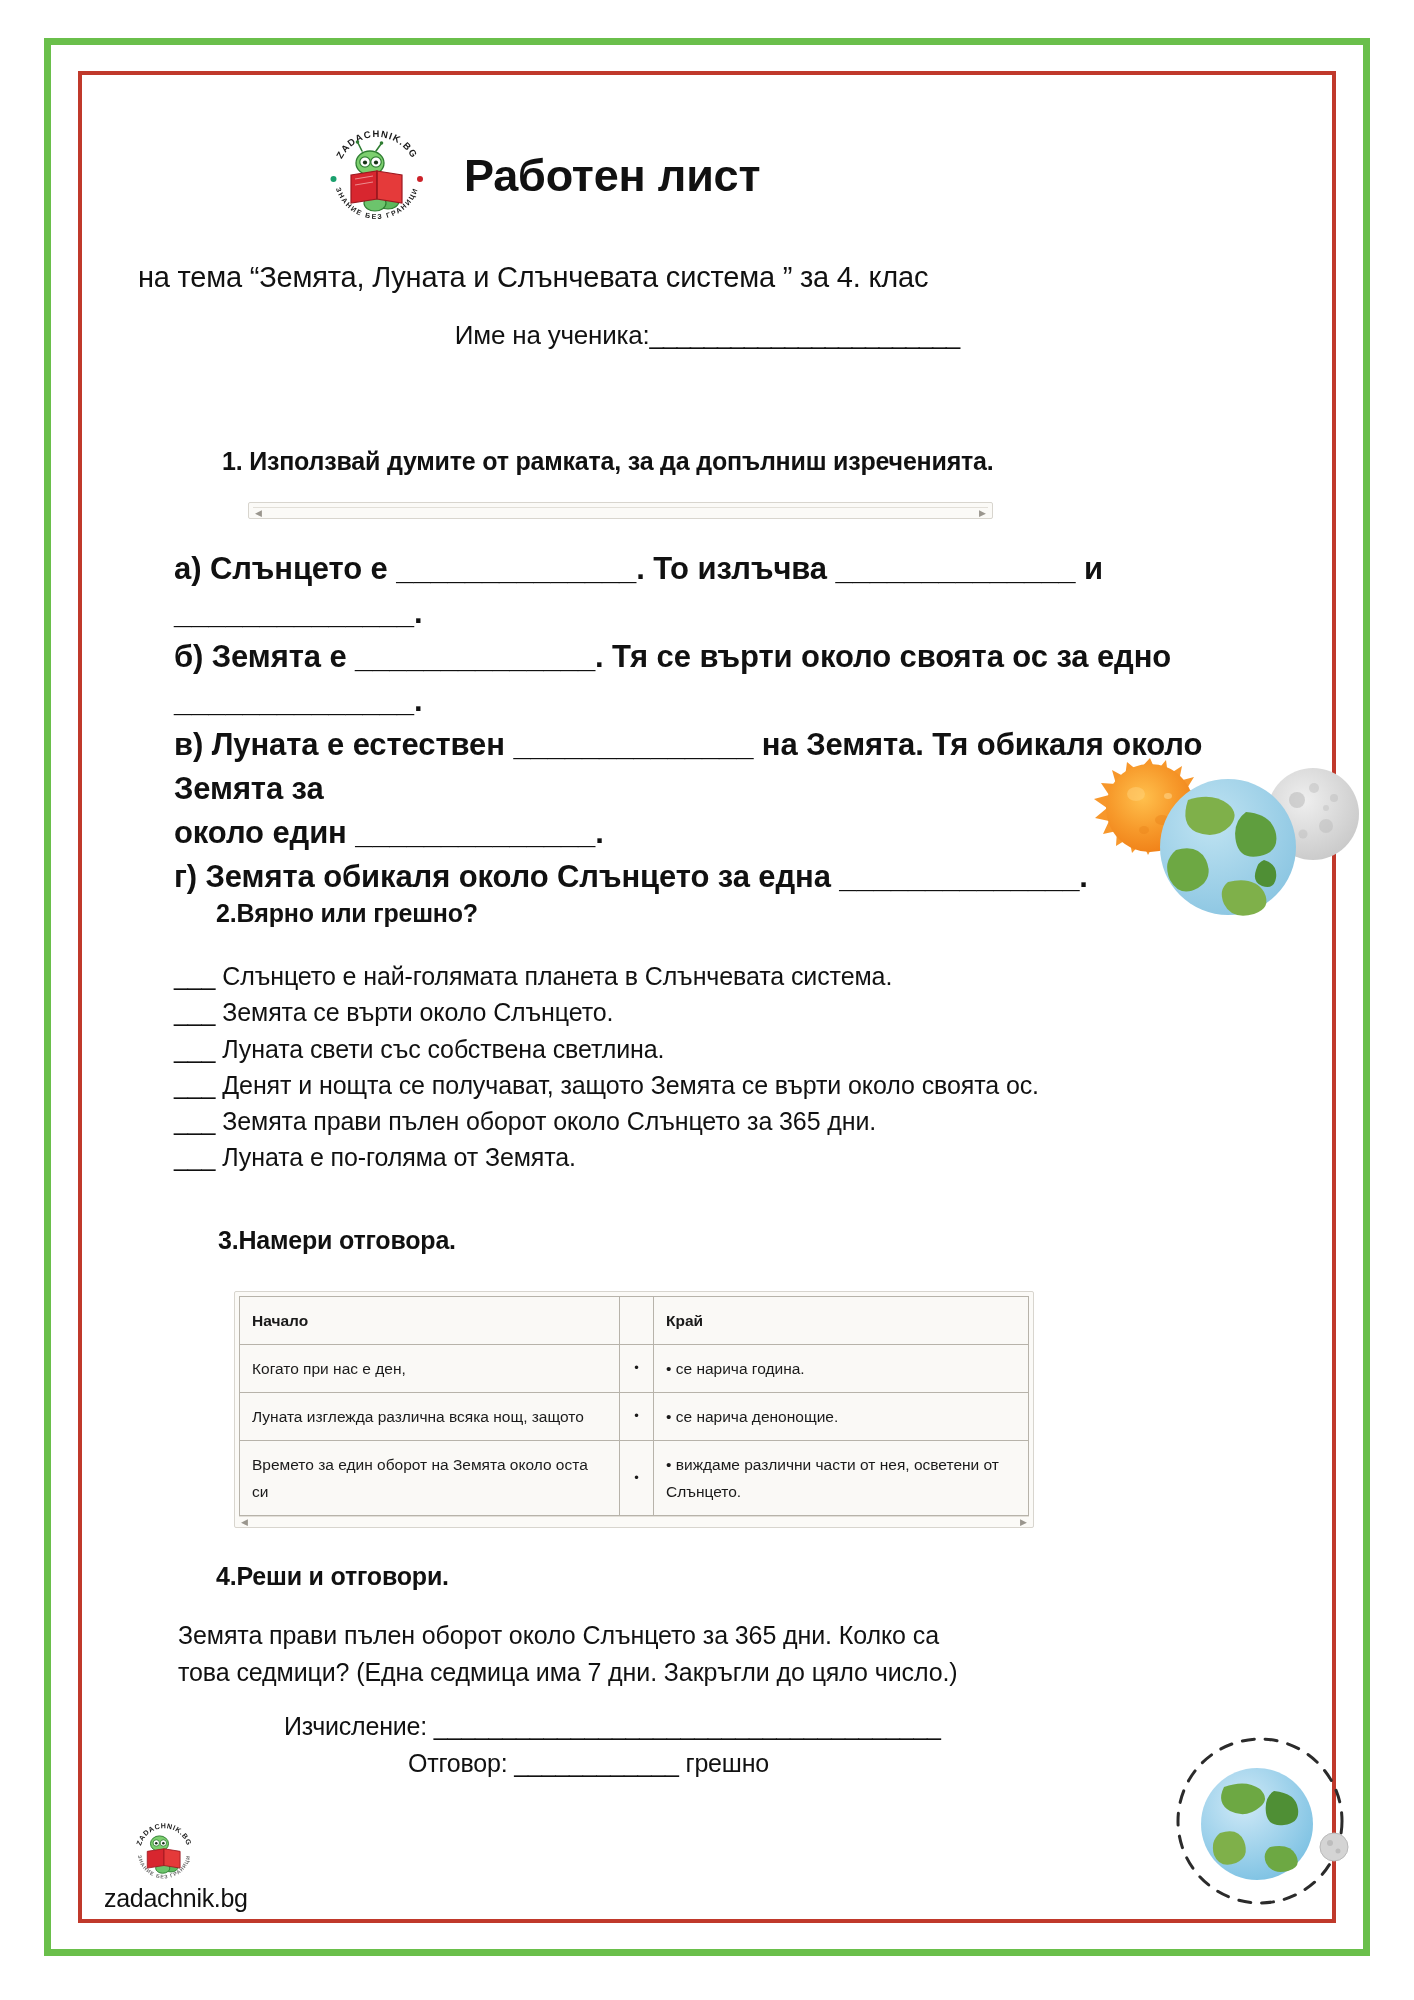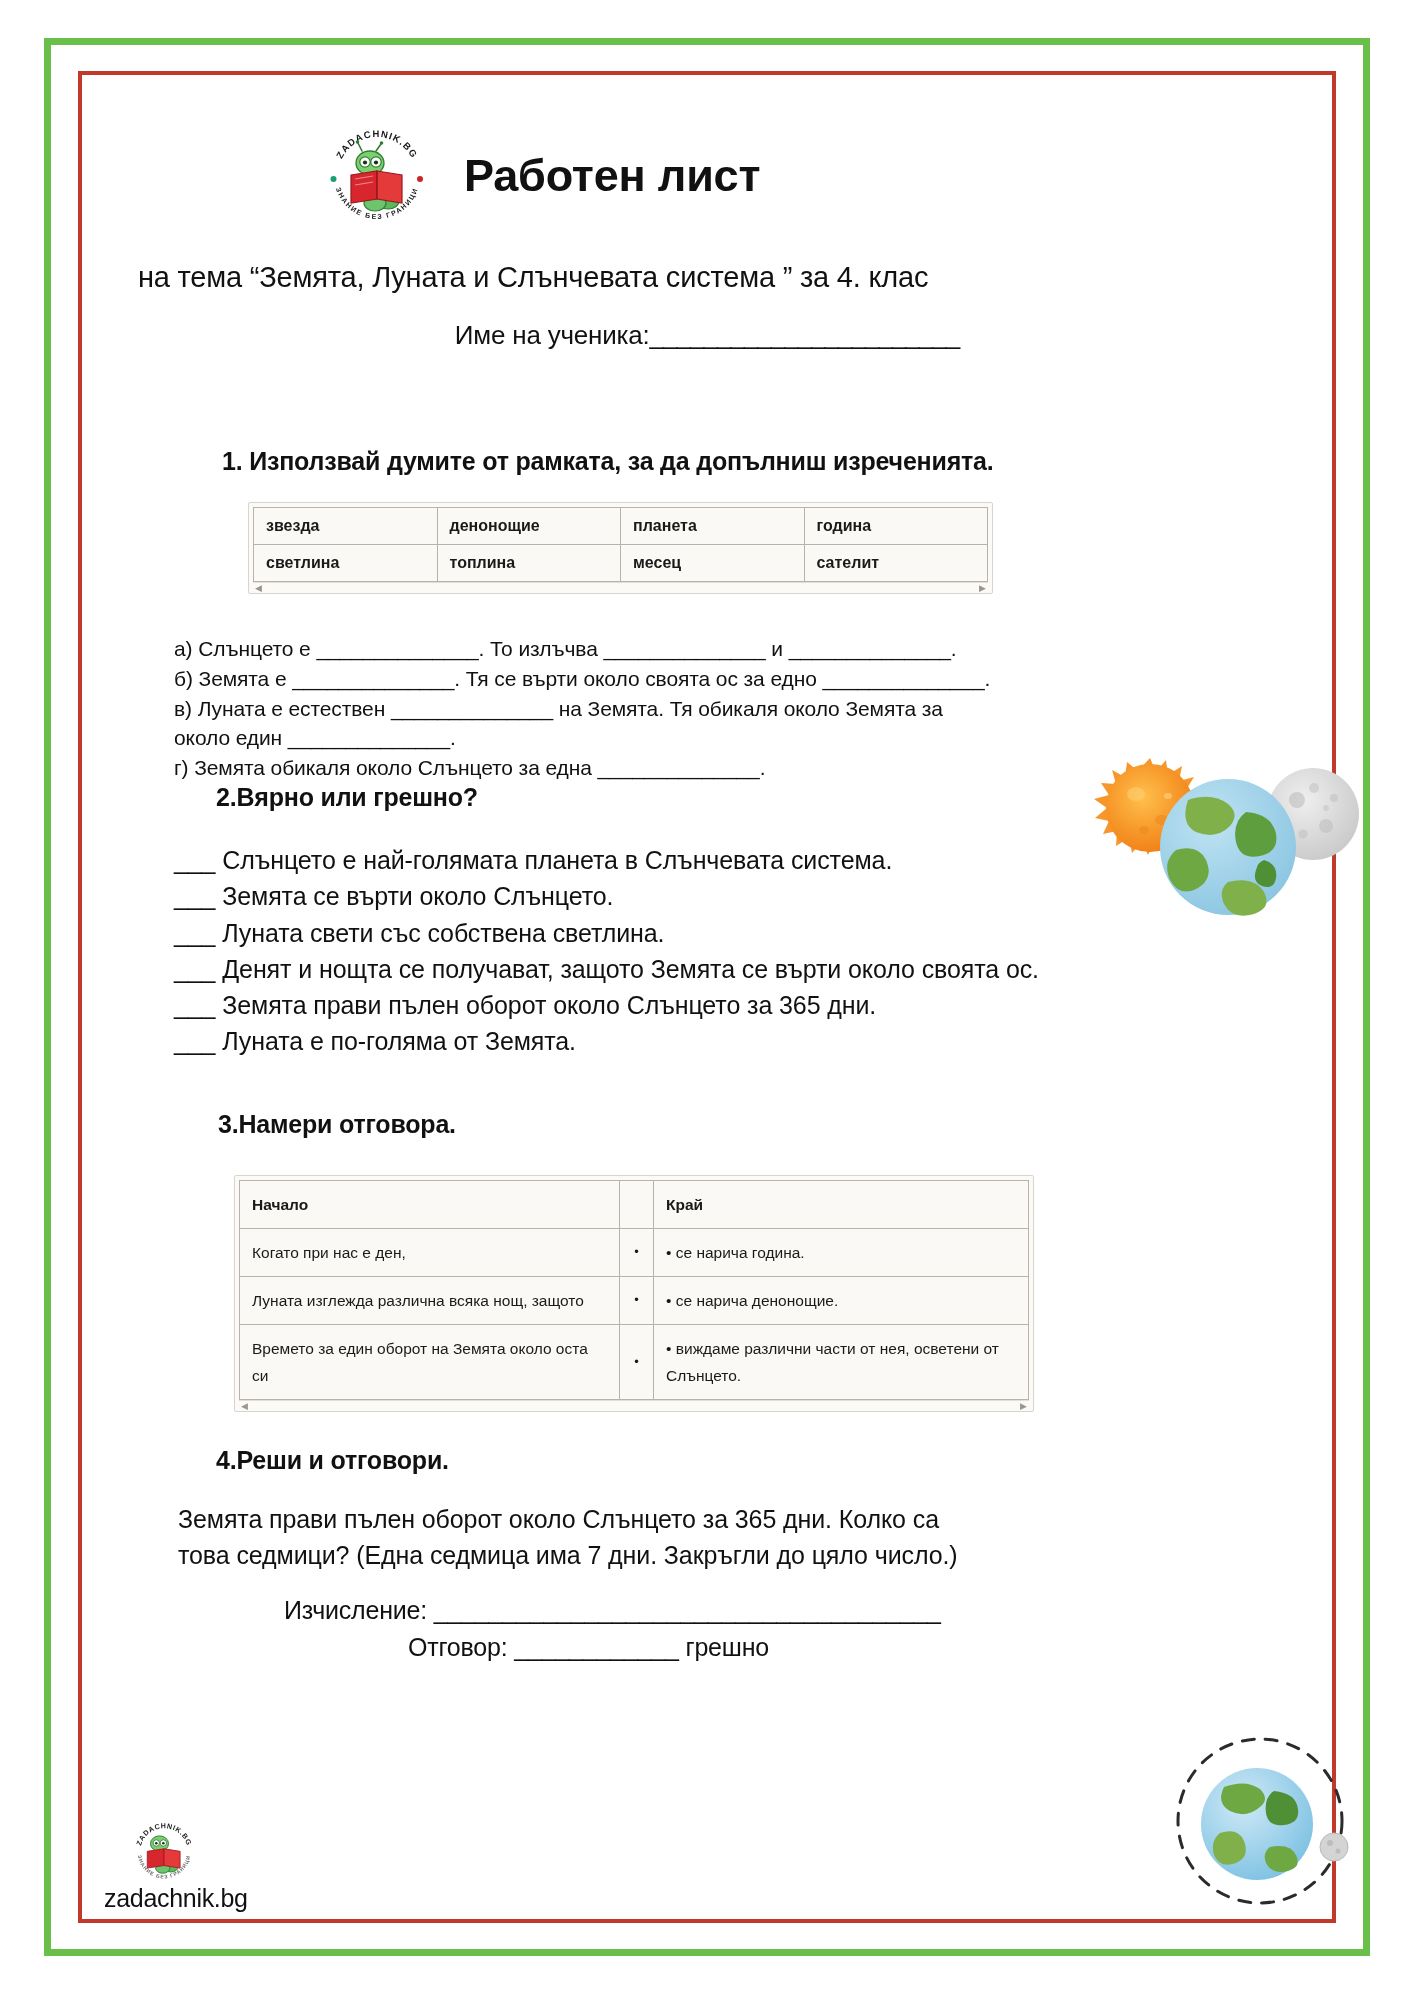--- a/index.html
+++ b/index.html
@@ -108,25 +108,26 @@
   }
   .bank-scroll .arrow {
     position: absolute; top: 0px;
     font-size: 9px; color: #9a968e; line-height: 10px;
   }
   .bank-scroll .arrow.l { left: 2px; }
   .bank-scroll .arrow.r { right: 2px; }
 
   
   .sentences {
-    margin-top: 40px;
+    margin-top: 28px;
     padding-left: 36px;
-    font-size: 21px;
+    font-size: 31px;
     line-height: 1.42;
     letter-spacing: -0.1px;
+    font-weight: bold;
   }
   .sentences div { white-space: pre-wrap; }
 
   
   .tf-list {
     margin-top: 30px;
     padding-left: 36px;
     font-size: 25px;
     line-height: 1.45;
     letter-spacing: -0.1px;
@@ -261,36 +262,20 @@
 
       <div class="subtitle">на тема “Земята, Луната и Слънчевата система  ” за 4. клас</div>
 
       <div class="name-line">
         <span>Име на ученика:</span><span class="blank">_______________________</span>
       </div>
 
       <div class="q-head" id="q1-head">1. Използвай думите от рамката, за да допълниш изреченията.</div>
 
       <div class="bank-wrap">
-        <table class="bank">
-          <tbody>
-            <tr>
-              <td>звезда</td>
-              <td>денонощие</td>
-              <td>планета</td>
-              <td>година</td>
-            </tr>
-            <tr>
-              <td>светлина</td>
-              <td>топлина</td>
-              <td>месец</td>
-              <td>сателит</td>
-            </tr>
-          </tbody>
-        </table>
         <div class="bank-scroll">
           <span class="arrow l">◀</span>
           <span class="arrow r">▶</span>
         </div>
       </div>
 
       <div class="sentences">
         <div>а) Слънцето е ______________. То излъчва ______________ и ______________.</div>
         <div>б) Земята е ______________. Тя се върти около своята ос за едно ______________.</div>
         <div>в) Луната е естествен ______________ на Земята. Тя обикаля около Земята за

